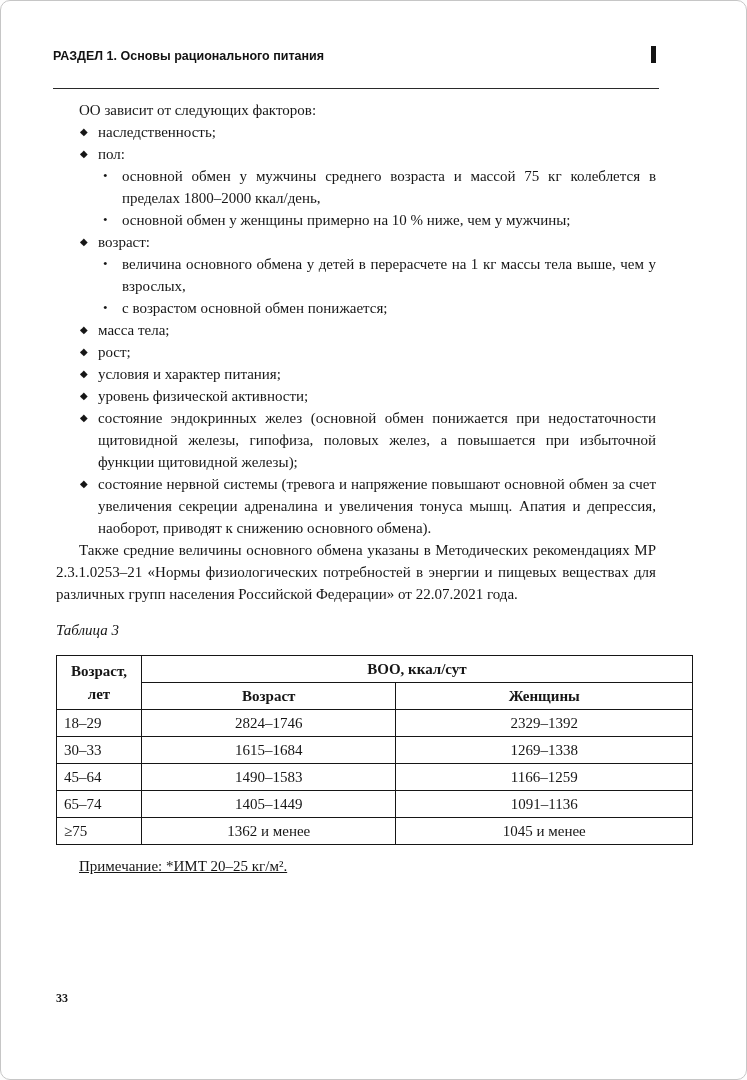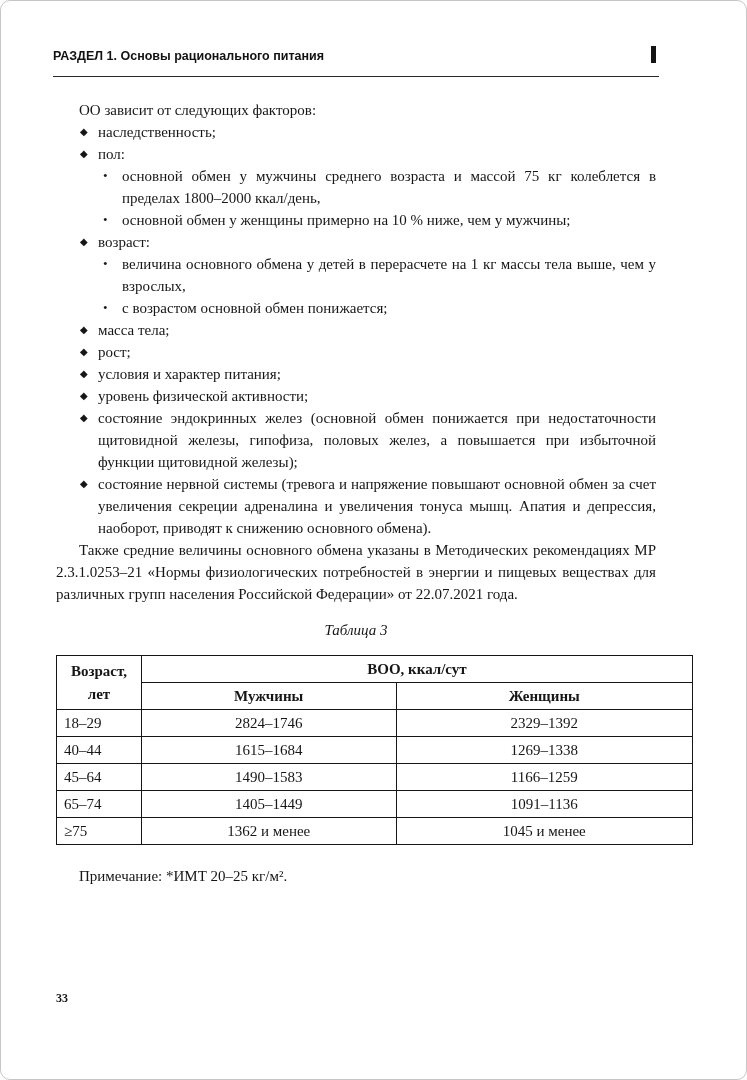--- a/index.html
+++ b/index.html
@@ -24,21 +24,21 @@
   .running-head {
     position: absolute;
     top: 46px; left: 52px;
     width: 606px;
     font-family: "Liberation Sans", "DejaVu Sans", sans-serif;
     font-weight: bold;
     font-size: 12.5px;
     line-height: 18px;
     color: #121212;
     border-bottom: 1.5px solid #2a2a2a;
-    padding-bottom: 11px;
+    padding-bottom: 23px;
   }
   .head-bar {
     position: absolute;
     right: 3px; top: -1px;
     width: 5px; height: 17px;
     background: #141414;
     display: inline-block;
   }
 
   
@@ -61,21 +61,21 @@
   }
   li.lv2 { padding-left: 66px; }
   li.lv2 > .bullet {
     position: absolute; left: 47px; top: 0;
     font-size: 13px; line-height: 22px;
   }
 
   
   .table-label {
     margin-top: 14px;
-    text-align: center;
+    text-align: left;
     font-style: italic;
   }
   .table-title {
     margin-top: 6px;
     text-align: center;
     font-weight: bold;
   }
   table.voo {
     margin-top: 14px;
     width: 637px;
@@ -88,21 +88,21 @@
     line-height: 23px;
   }
   table.voo th { font-weight: bold; text-align: center; }
   th.c-age-h { width: 84px; text-align: left; line-height: 21px; }
   col.c1 { width: 85px; }
   col.c2 { width: 255px; }
   col.c3 { width: 297px; }
   td.c-age { text-align: left; }
   td.c-val { text-align: center; }
 
-  .note { margin-top: 20px; text-indent: 23px; }
+  .note { margin-top: 10px; text-indent: 23px; text-decoration: underline; }
 
   .page-number {
     position: absolute;
     top: 986px; left: 55px;
     width: 600px;
     text-align: left;
     font-weight: bold;
     font-size: 12px;
   }
 </style>
@@ -188,32 +188,32 @@
         </colgroup>
       <thead>
         <tr>
           <th rowspan="2" class="c-age-h">
             <span>Возраст,</span><br>
             <span>лет</span>
           </th>
           <th colspan="2">ВОО, ккал/сут</th>
         </tr>
         <tr>
-          <th>Мужчины</th>
+          <th>Возраст</th>
           <th>Женщины</th>
         </tr>
       </thead>
       <tbody>
         <tr>
           <td class="c-age">18–29</td>
           <td class="c-val">2824–1746</td>
           <td class="c-val">2329–1392</td>
         </tr>
         <tr>
-          <td class="c-age">40–44</td>
+          <td class="c-age">30–33</td>
           <td class="c-val">1615–1684</td>
           <td class="c-val">1269–1338</td>
         </tr>
         <tr>
           <td class="c-age">45–64</td>
           <td class="c-val">1490–1583</td>
           <td class="c-val">1166–1259</td>
         </tr>
         <tr>
           <td class="c-age">65–74</td>

